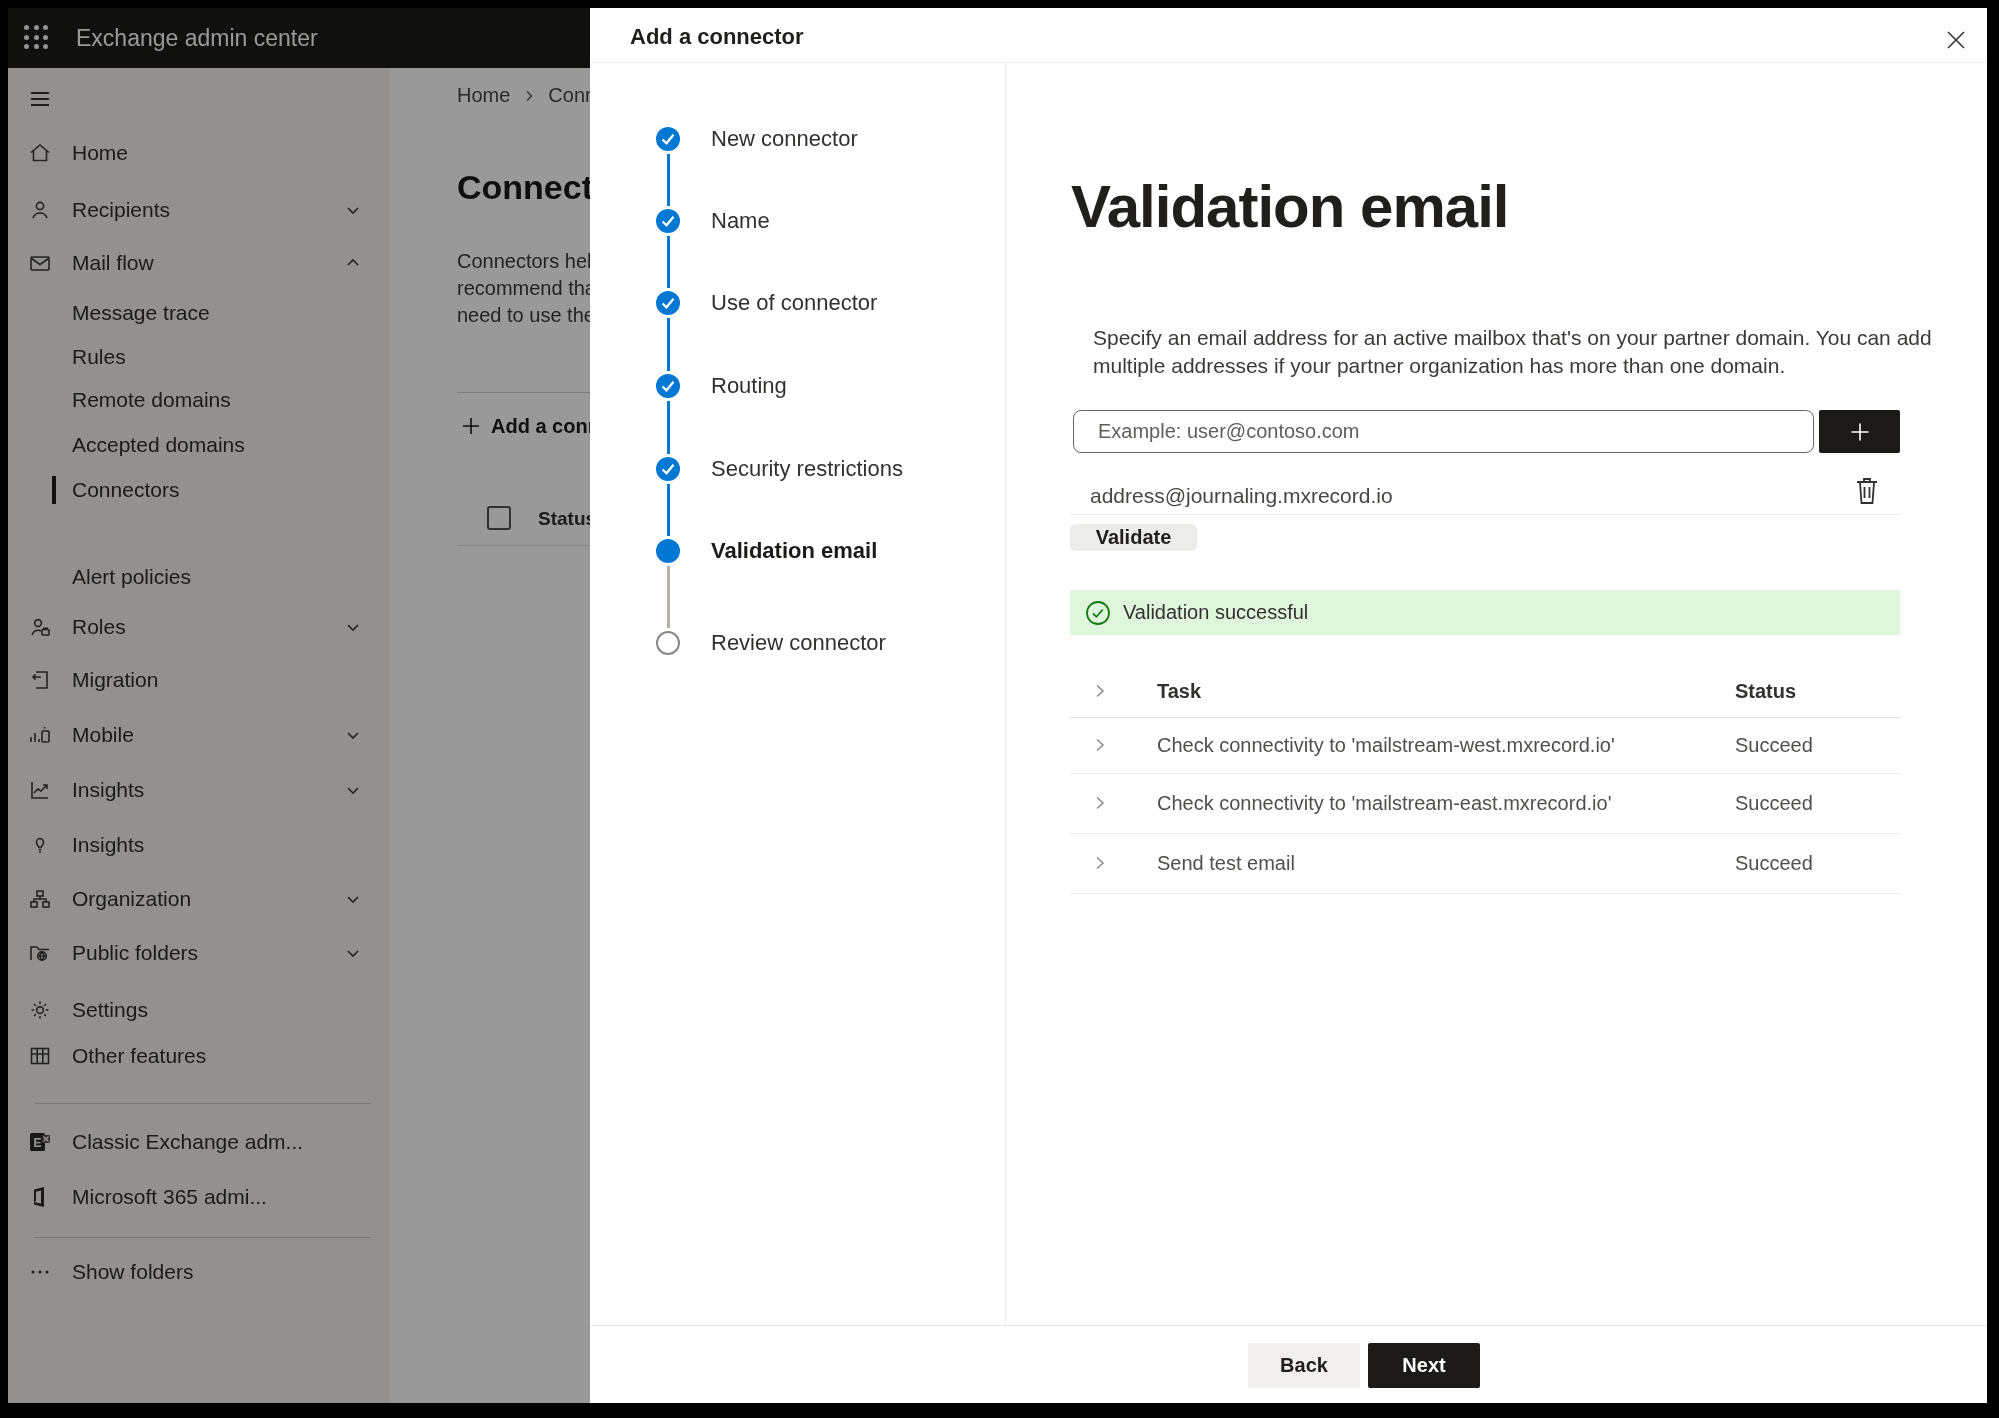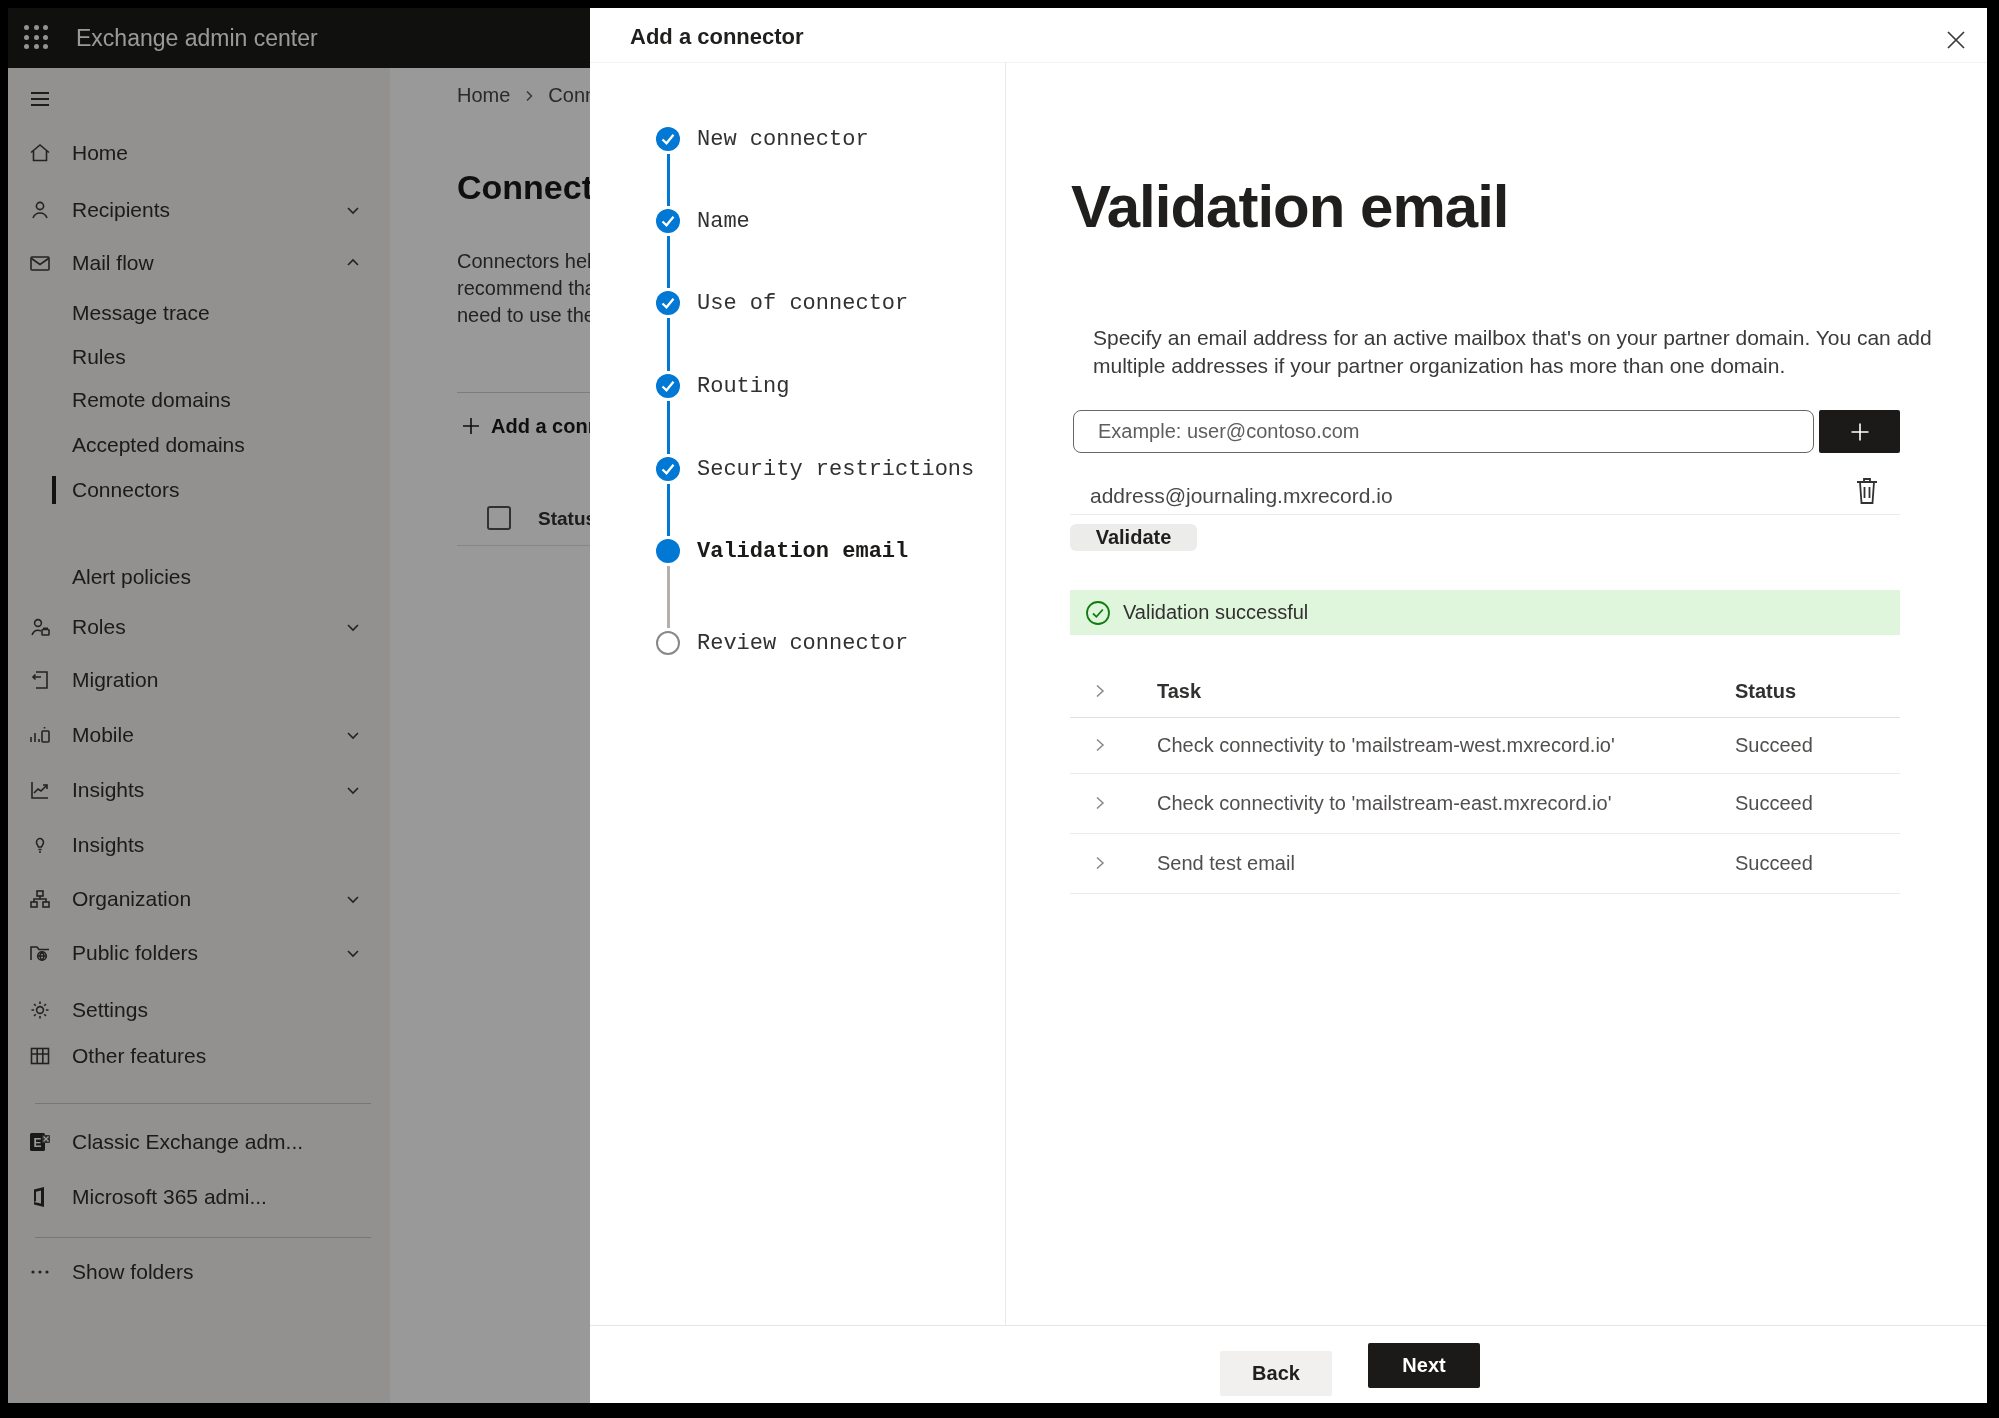--- a/index.html
+++ b/index.html
@@ -37,21 +37,21 @@
   #panel{left:590px;top:8px;width:1397px;height:1395px;background:#ffffff;z-index:10;}
   #panel-title{left:40px;top:16px;font-size:22px;font-weight:700;color:#201f1e;}
   #panel-close{left:1352px;top:18px;width:28px;height:28px;color:#3b3a39;cursor:pointer;}
   #panel-header-line{left:0;top:54px;width:100%;height:1px;background:#f3f2f1;}
   #steps-divider{left:415px;top:54px;width:1px;height:1263px;background:#edebe9;}
 
   .step{position:absolute;left:60px;height:36px;display:flex;align-items:center;cursor:pointer;}
   .step .dot{position:absolute;left:6px;width:24px;height:24px;border-radius:50%;}
   .step .dot.complete,.step .dot.current{background:#0078d4;}
   .step .dot.upcoming{background:#ffffff;border:2px solid #8a8886;}
-  .step .slabel{position:absolute;left:47px;font-size:22px;color:#323130;white-space:nowrap;font-family:Liberation Mono, monospace;}
+  .step .slabel{position:absolute;left:61px;font-size:22px;color:#323130;white-space:nowrap;}
   .step .slabel.current{font-weight:700;color:#1b1a19;}
   .step-line{position:absolute;left:76.5px;width:3px;}
   .step-line.blue{background:#0078d4;}
   .step-line.gray{background:#b3b0ad;}
 
   #heading{left:481px;top:164px;font-size:60px;font-weight:700;letter-spacing:-1px;color:#201f1e;white-space:nowrap;}
   #desc{left:485px;top:316px;width:850px;font-size:21px;line-height:28px;color:#3b3a39;margin-left:18px;}
 
   #email-input{left:483px;top:402px;width:741px;height:43px;border:1px solid #696764;border-radius:8px;padding:0 24px;font-size:20px;color:#201f1e;background:#fff;outline:none;}
   #email-input::placeholder{color:#605e5c;}
@@ -67,21 +67,21 @@
 
   .trow{position:absolute;left:480px;width:830px;}
   .trow .rchev{position:absolute;left:22px;top:50%;transform:translateY(-50%);width:16px;height:16px;color:#8a8886;cursor:pointer;}
   .trow .rtask{position:absolute;left:87px;top:50%;transform:translateY(-50%);font-size:20px;color:#514f4d;white-space:nowrap;}
   .trow .rstatus{position:absolute;left:665px;top:50%;transform:translateY(-50%);font-size:20px;color:#514f4d;}
   .trow .hdr{font-weight:600;color:#323130;}
   .row-divider{position:absolute;left:480px;width:830px;height:1px;background:#edebe9;}
   .row-divider.hdr{background:#e1dfdd;}
 
   #footer-line{left:0;top:1317px;width:100%;height:1px;background:#e8e6e4;}
-  #back-btn{left:630px;top:1335px;width:112px;height:45px;background:#f1f0ee;border:none;border-radius:2px;font-size:20px;font-weight:600;color:#201f1e;cursor:pointer;margin-top:8px;}
+  #back-btn{left:658px;top:1335px;width:112px;height:45px;background:#f1f0ee;border:none;border-radius:2px;font-size:20px;font-weight:600;color:#201f1e;cursor:pointer;}
   #next-btn{left:778px;top:1335px;width:112px;height:45px;background:#1b1a19;border:none;border-radius:2px;font-size:20px;font-weight:600;color:#ffffff;cursor:pointer;}
 
   svg{display:block;width:100%;height:100%;}
 </style>
 </head>
 <body>
 
 <div id="root">
 
   <div id="topbar" class="abs">

